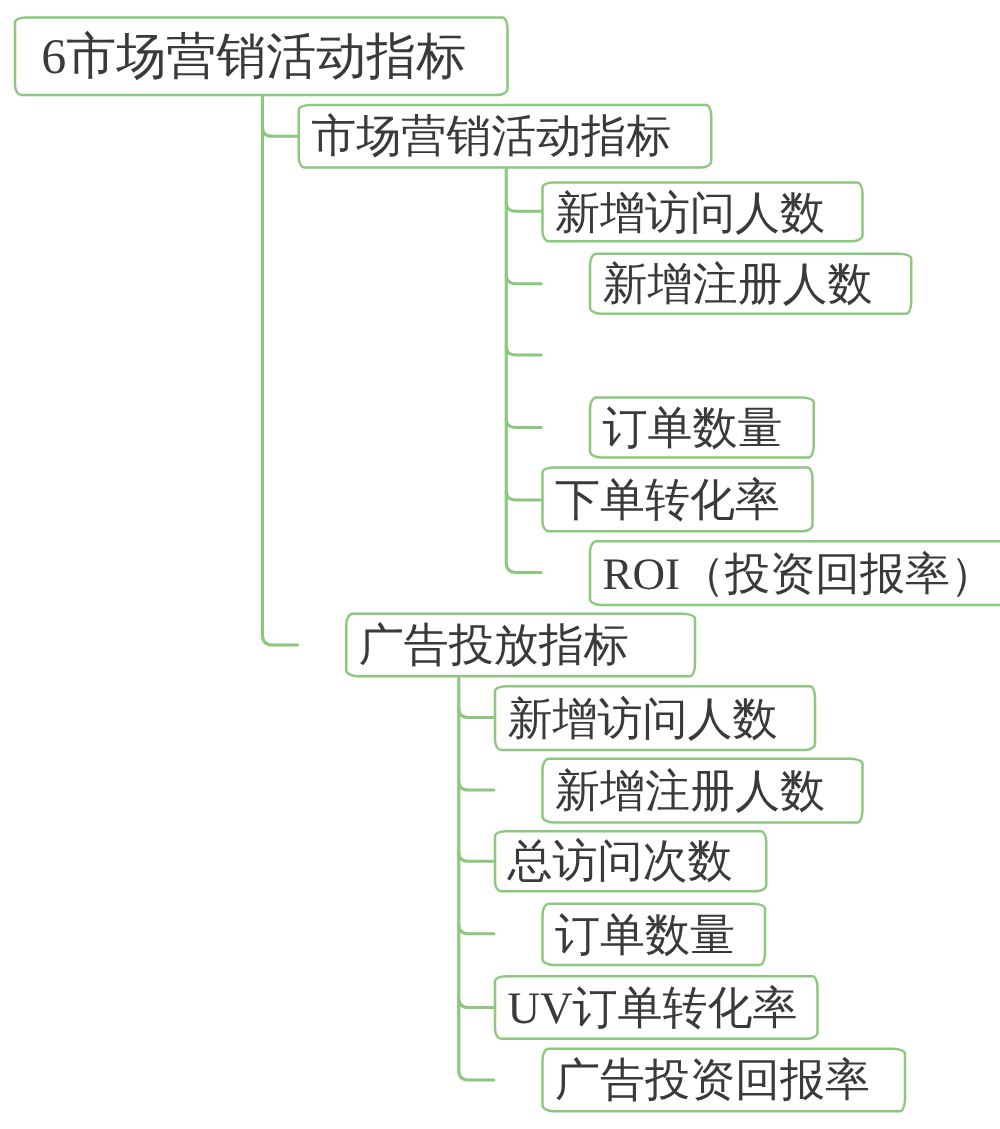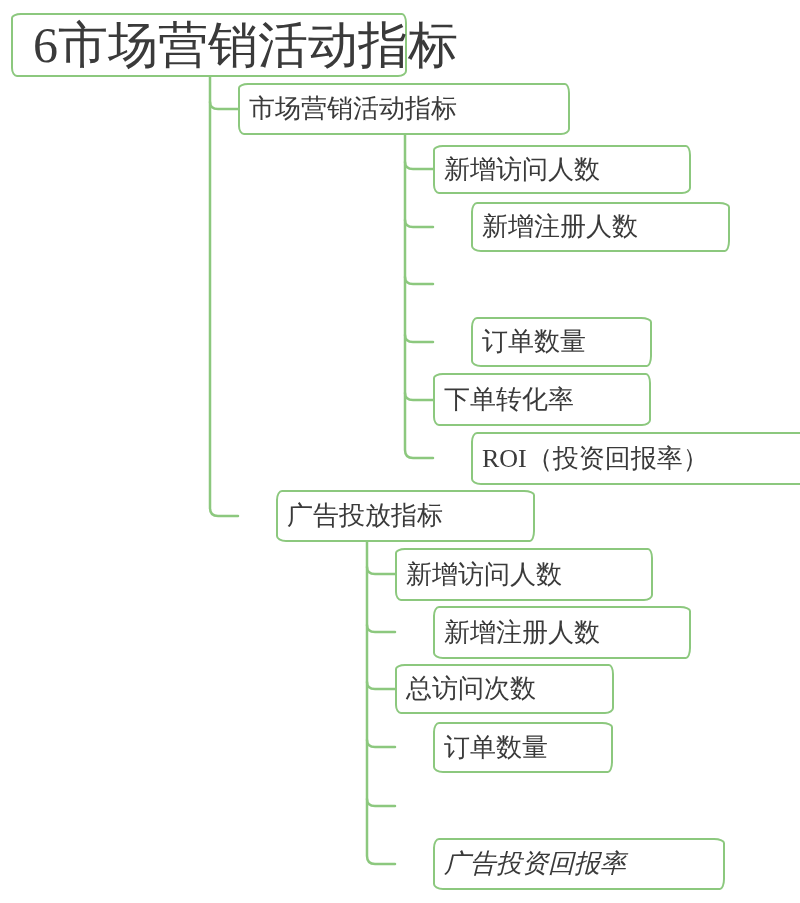--- a/index.html
+++ b/index.html
@@ -19,47 +19,47 @@
     position:absolute;left:0;top:0;width:800px;height:903px;
     z-index:0;
   }
   .node{
     position:absolute;
     box-sizing:border-box;
     background:#fff;
     border:2.5px solid var(--green);
     border-radius:10px 5px 9px 6px / 5px 10px 6px 9px;
     color:var(--ink);
-    font-size:26px;
+    font-size:36px;
     line-height:1;
     display:flex;
     align-items:center;
     padding:0 9px;
     white-space:nowrap;
     z-index:1;
   }
   .node.alt{border-radius:6px 11px 5px 10px / 10px 5px 11px 6px;margin-left:38px;}
-  .node.root{font-size:50px;padding:0 14px 0 20px;}
+  .node.root{font-size:40px;padding:0 14px 0 20px;}
 
   
   #n-root {left:11px;  top:13px;  width:396px; height:64px;}
   #n-b0   {left:238px; top:83px;  width:332px; height:52px;}
   #n-b0c0 {left:433px; top:145px; width:258px; height:49px;}
   #n-b0c1 {left:433px; top:202px; width:259px; height:50px;}
   #n-b0c2 {left:433px; top:259px; width:218px; height:49px;}
   #n-b0c3 {left:433px; top:317px; width:181px; height:50px;}
   #n-b0c4 {left:433px; top:373px; width:218px; height:53px;}
   #n-b0c5 {left:433px; top:432px; width:356px; height:53px;}
-  #n-b1   {left:238px; top:490px; width:259px; height:52px;}
+  #n-b1   {left:238px; top:490px; width:281px; height:52px;}
   #n-b1c0 {left:395px; top:548px; width:258px; height:53px;}
   #n-b1c1 {left:395px; top:606px; width:258px; height:53px;}
   #n-b1c2 {left:395px; top:664px; width:219px; height:50px;}
   #n-b1c3 {left:395px; top:722px; width:180px; height:51px;}
   #n-b1c4 {left:395px; top:780px; width:260px; height:52px;}
-  #n-b1c5 {left:395px; top:838px; width:292px; height:52px;font-style:italic;}
+  #n-b1c5 {left:395px; top:838px; width:292px; height:52px;}
 </style>
 </head>
 <body>
 
 <div class="stage">
 
   <svg class="connectors" width="800" height="903" viewBox="0 0 800 903" fill="none" stroke="#8cc87e" stroke-width="2.5" stroke-linecap="round" stroke-linejoin="round">
 
     <path d="M210 77 L210 508 Q210 516 218 516 L238 516"></path>
     <path d="M210 102 Q210 109 218 109 L238 109"></path>
@@ -88,15 +88,16 @@
   <div class="node alt" id="n-b0c3">订单数量</div>
   <div class="node alt" id="n-b0c5">ROI（投资回报率）</div>
   <div class="node" id="n-b0c4">下单转化率</div>
 
   <div class="node alt" id="n-b1">广告投放指标</div>
 
   <div class="node" id="n-b1c0">新增访问人数</div>
   <div class="node alt" id="n-b1c1">新增注册人数</div>
   <div class="node" id="n-b1c2">总访问次数</div>
   <div class="node alt" id="n-b1c3">订单数量</div>
+  <div class="node" id="n-b1c4">UV订单转化率</div>
   <div class="node alt" id="n-b1c5">广告投资回报率</div>
 
 </div>
 
 </body></html>

